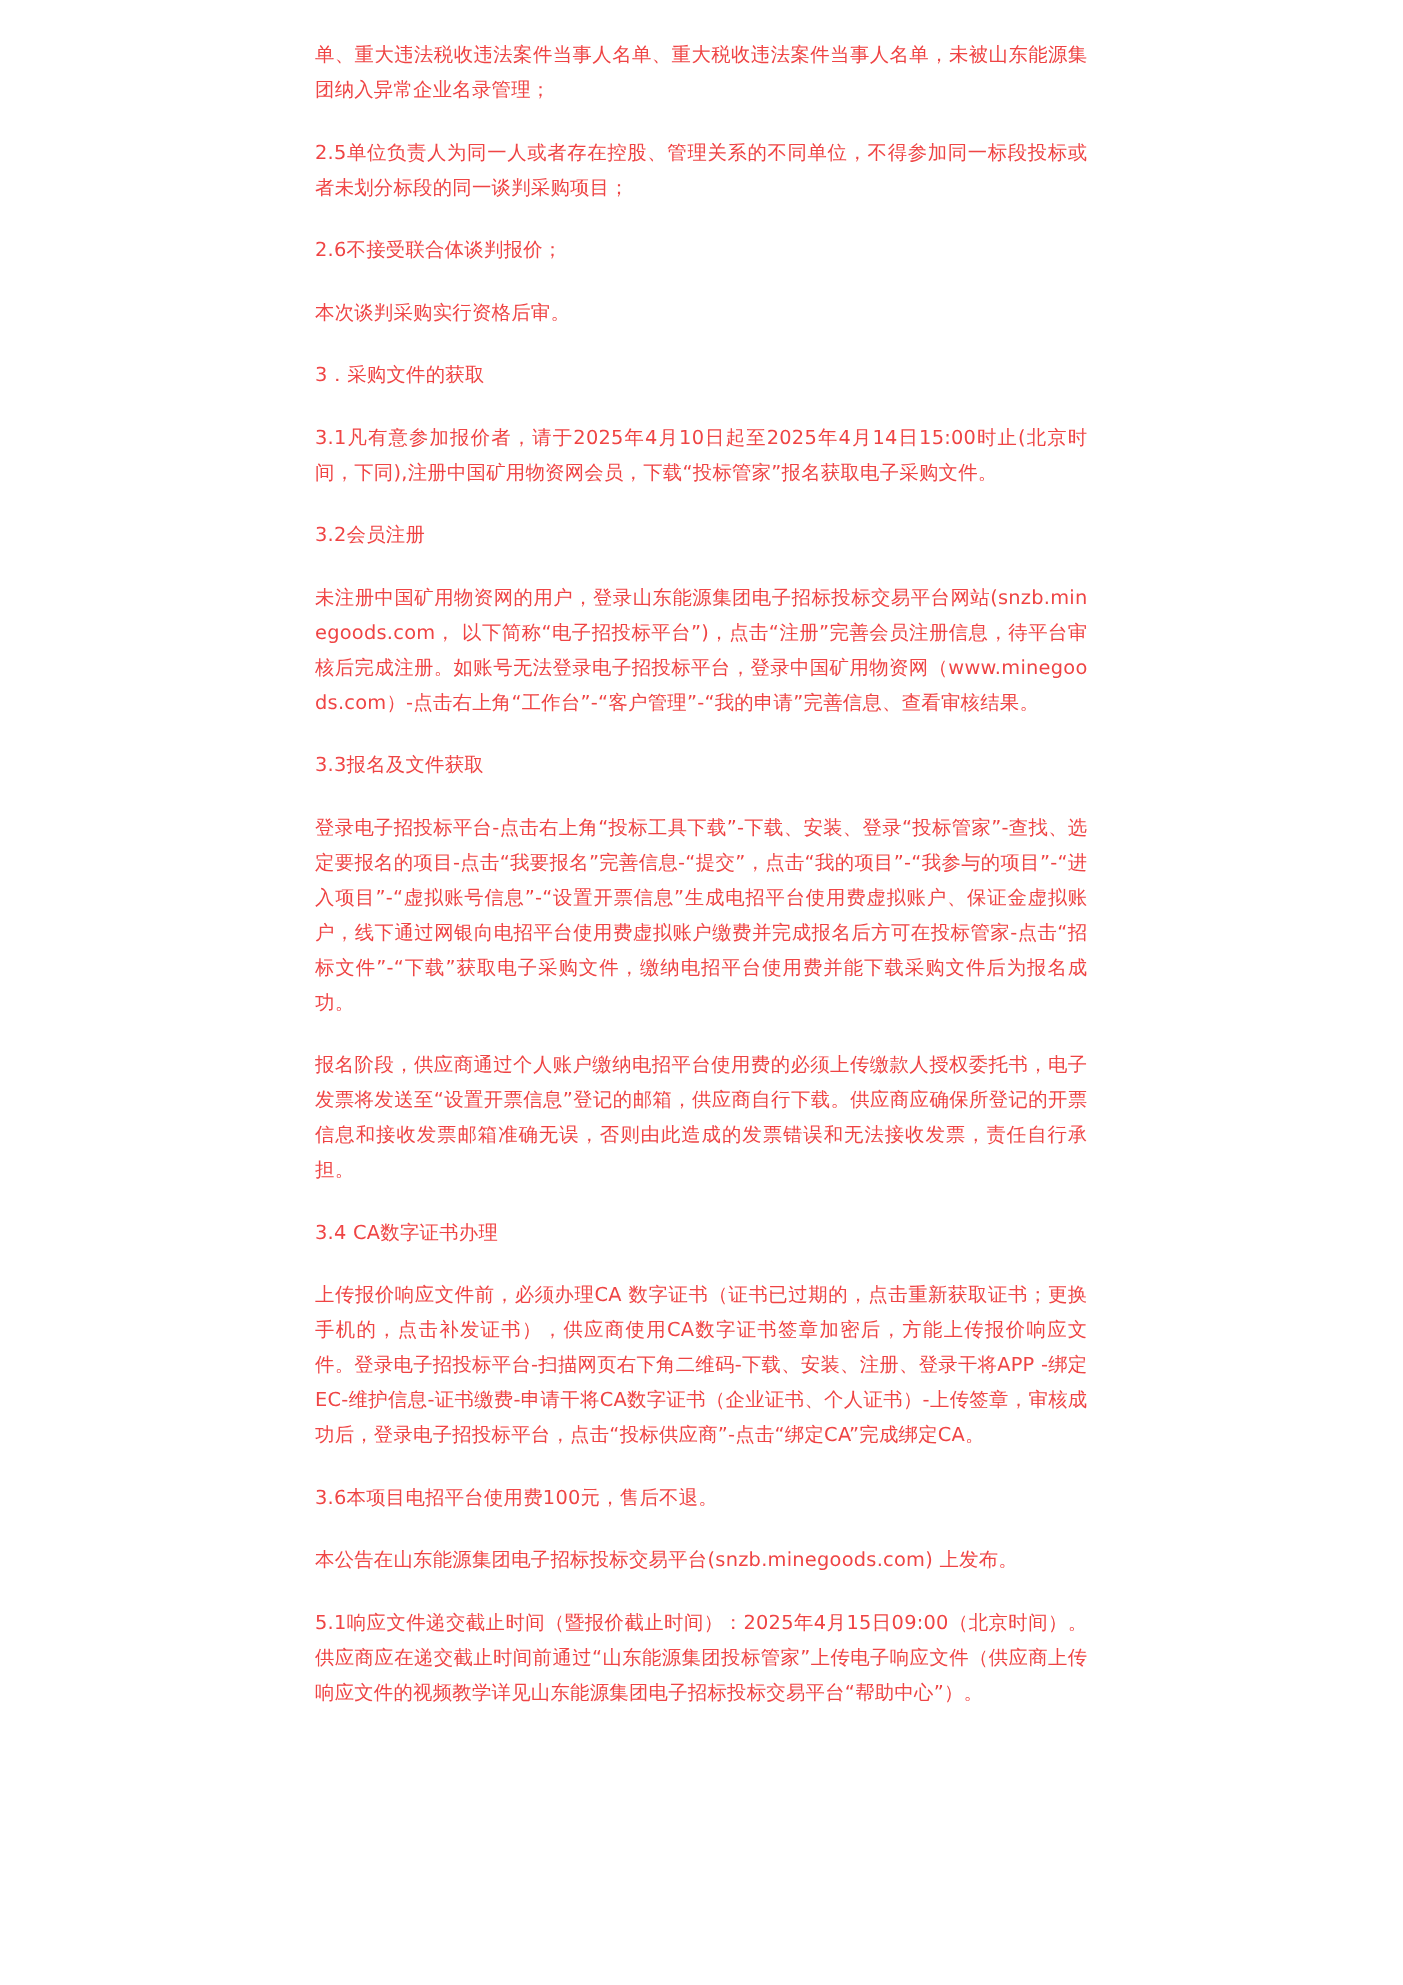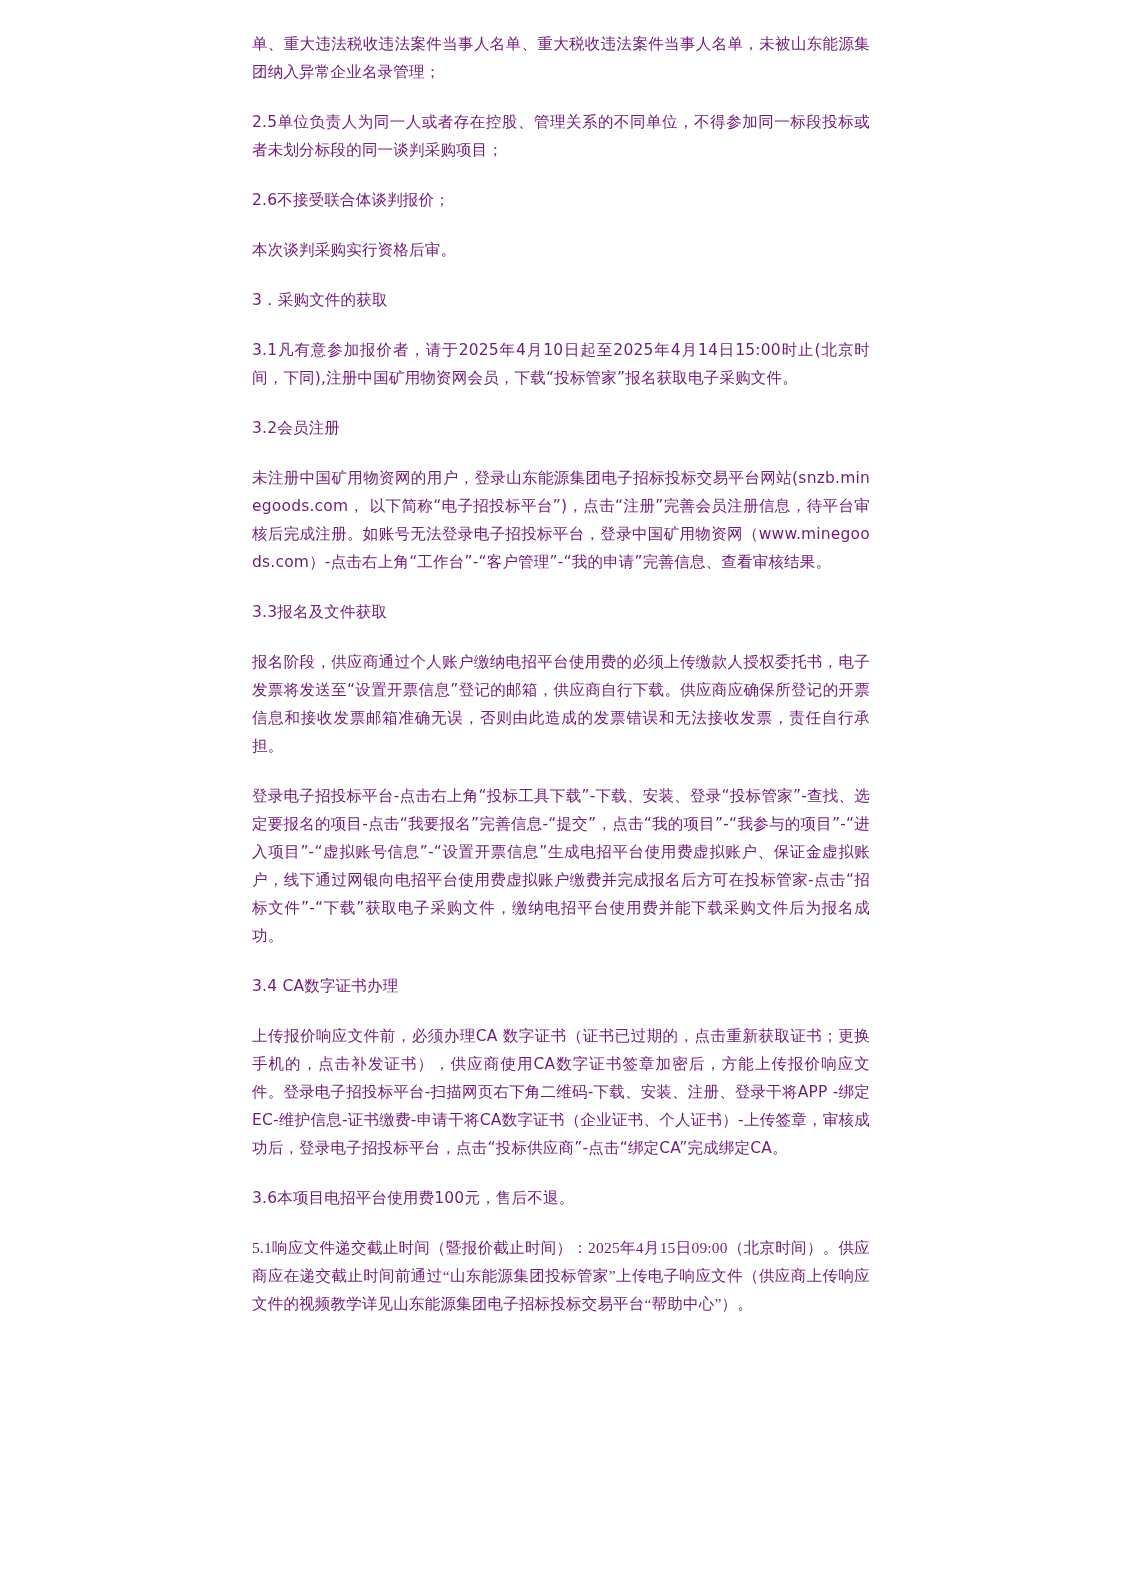--- a/index.html
+++ b/index.html
@@ -13,42 +13,43 @@
     min-height: 1588px;
     margin: 0 auto;
     background: #ffffff;
     padding: 30px 252px 40px 252px;
     font-family: "DejaVu Sans", "Liberation Sans", sans-serif;
   }
   .doc p {
     margin: 0 0 22px 0;
     font-size: 15.5px;
     line-height: 28px;
-    color: #701a75;
+    color: #ef4444;
     text-align: justify;
     word-break: break-all;
     letter-spacing: 0.2px;
   }
-  .doc p:last-child { margin-bottom: 0; font-family: Liberation Serif, serif; }
+  .doc p:last-child { margin-bottom: 0; }
 </style>
 </head>
 <body>
 
 <div class="page">
   <div class="doc">
     <p>单、重大违法税收违法案件当事人名单、重大税收违法案件当事人名单，未被山东能源集团纳入异常企业名录管理；</p>
     <p>2.5单位负责人为同一人或者存在控股、管理关系的不同单位，不得参加同一标段投标或者未划分标段的同一谈判采购项目；</p>
     <p>2.6不接受联合体谈判报价；</p>
     <p>本次谈判采购实行资格后审。</p>
     <p>3．采购文件的获取</p>
     <p>3.1凡有意参加报价者，请于2025年4月10日起至2025年4月14日15:00时止(北京时间，下同),注册中国矿用物资网会员，下载“投标管家”报名获取电子采购文件。</p>
     <p>3.2会员注册</p>
     <p>未注册中国矿用物资网的用户，登录山东能源集团电子招标投标交易平台网站(snzb.minegoods.com， 以下简称“电子招投标平台”)，点击“注册”完善会员注册信息，待平台审核后完成注册。如账号无法登录电子招投标平台，登录中国矿用物资网（www.minegoods.com）-点击右上角“工作台”-“客户管理”-“我的申请”完善信息、查看审核结果。</p>
     <p>3.3报名及文件获取</p>
+    <p>登录电子招投标平台-点击右上角“投标工具下载”-下载、安装、登录“投标管家”-查找、选定要报名的项目-点击“我要报名”完善信息-“提交”，点击“我的项目”-“我参与的项目”-“进入项目”-“虚拟账号信息”-“设置开票信息”生成电招平台使用费虚拟账户、保证金虚拟账户，线下通过网银向电招平台使用费虚拟账户缴费并完成报名后方可在投标管家-点击“招标文件”-“下载”获取电子采购文件，缴纳电招平台使用费并能下载采购文件后为报名成功。</p>
     <p>报名阶段，供应商通过个人账户缴纳电招平台使用费的必须上传缴款人授权委托书，电子发票将发送至“设置开票信息”登记的邮箱，供应商自行下载。供应商应确保所登记的开票信息和接收发票邮箱准确无误，否则由此造成的发票错误和无法接收发票，责任自行承担。</p>
-    <p>登录电子招投标平台-点击右上角“投标工具下载”-下载、安装、登录“投标管家”-查找、选定要报名的项目-点击“我要报名”完善信息-“提交”，点击“我的项目”-“我参与的项目”-“进入项目”-“虚拟账号信息”-“设置开票信息”生成电招平台使用费虚拟账户、保证金虚拟账户，线下通过网银向电招平台使用费虚拟账户缴费并完成报名后方可在投标管家-点击“招标文件”-“下载”获取电子采购文件，缴纳电招平台使用费并能下载采购文件后为报名成功。</p>
     <p>3.4 CA数字证书办理</p>
     <p>上传报价响应文件前，必须办理CA 数字证书（证书已过期的，点击重新获取证书；更换手机的，点击补发证书），供应商使用CA数字证书签章加密后，方能上传报价响应文件。登录电子招投标平台-扫描网页右下角二维码-下载、安装、注册、登录干将APP -绑定EC-维护信息-证书缴费-申请干将CA数字证书（企业证书、个人证书）-上传签章，审核成功后，登录电子招投标平台，点击“投标供应商”-点击“绑定CA”完成绑定CA。</p>
     <p>3.6本项目电招平台使用费100元，售后不退。</p>
+    <p>本公告在山东能源集团电子招标投标交易平台(snzb.minegoods.com) 上发布。</p>
     <p>5.1响应文件递交截止时间（暨报价截止时间）：2025年4月15日09:00（北京时间）。供应商应在递交截止时间前通过“山东能源集团投标管家”上传电子响应文件（供应商上传响应文件的视频教学详见山东能源集团电子招标投标交易平台“帮助中心”）。</p>
 
   </div>
 </div>
 
 </body></html>

